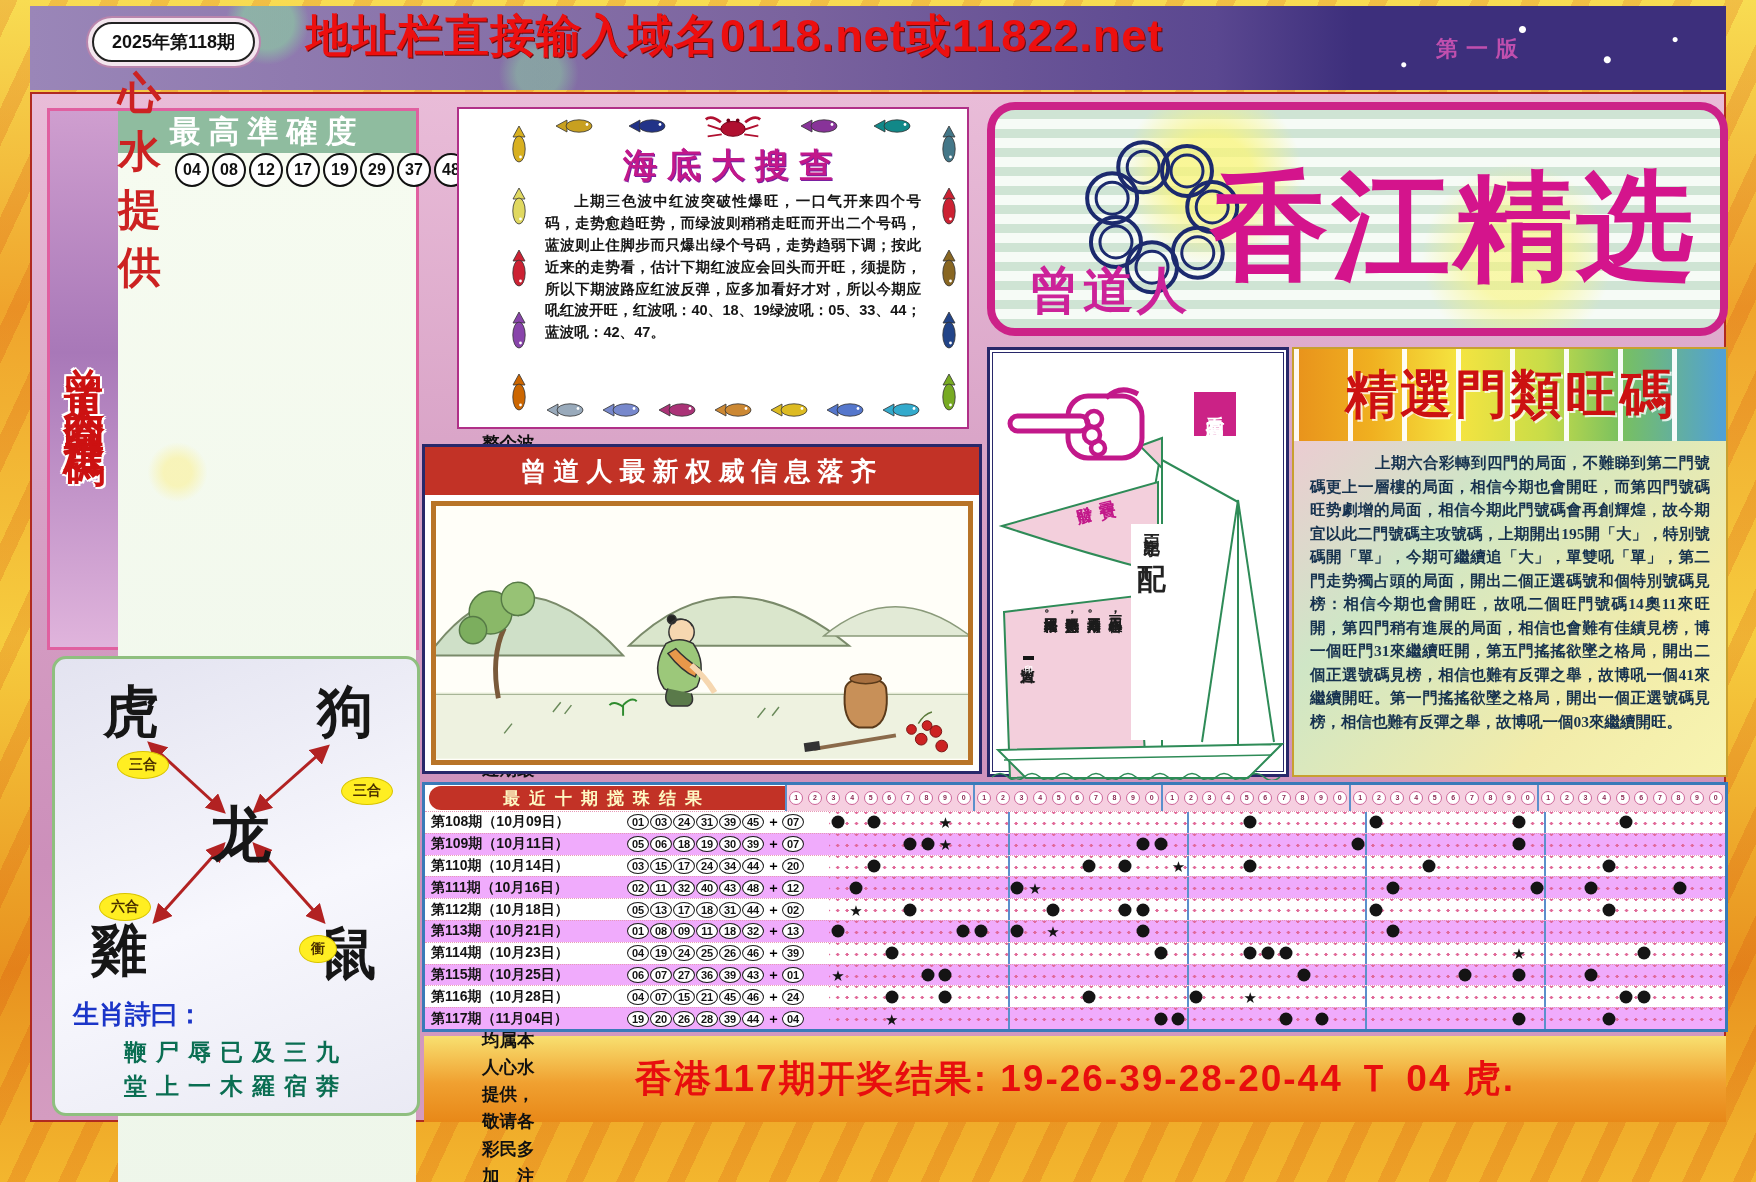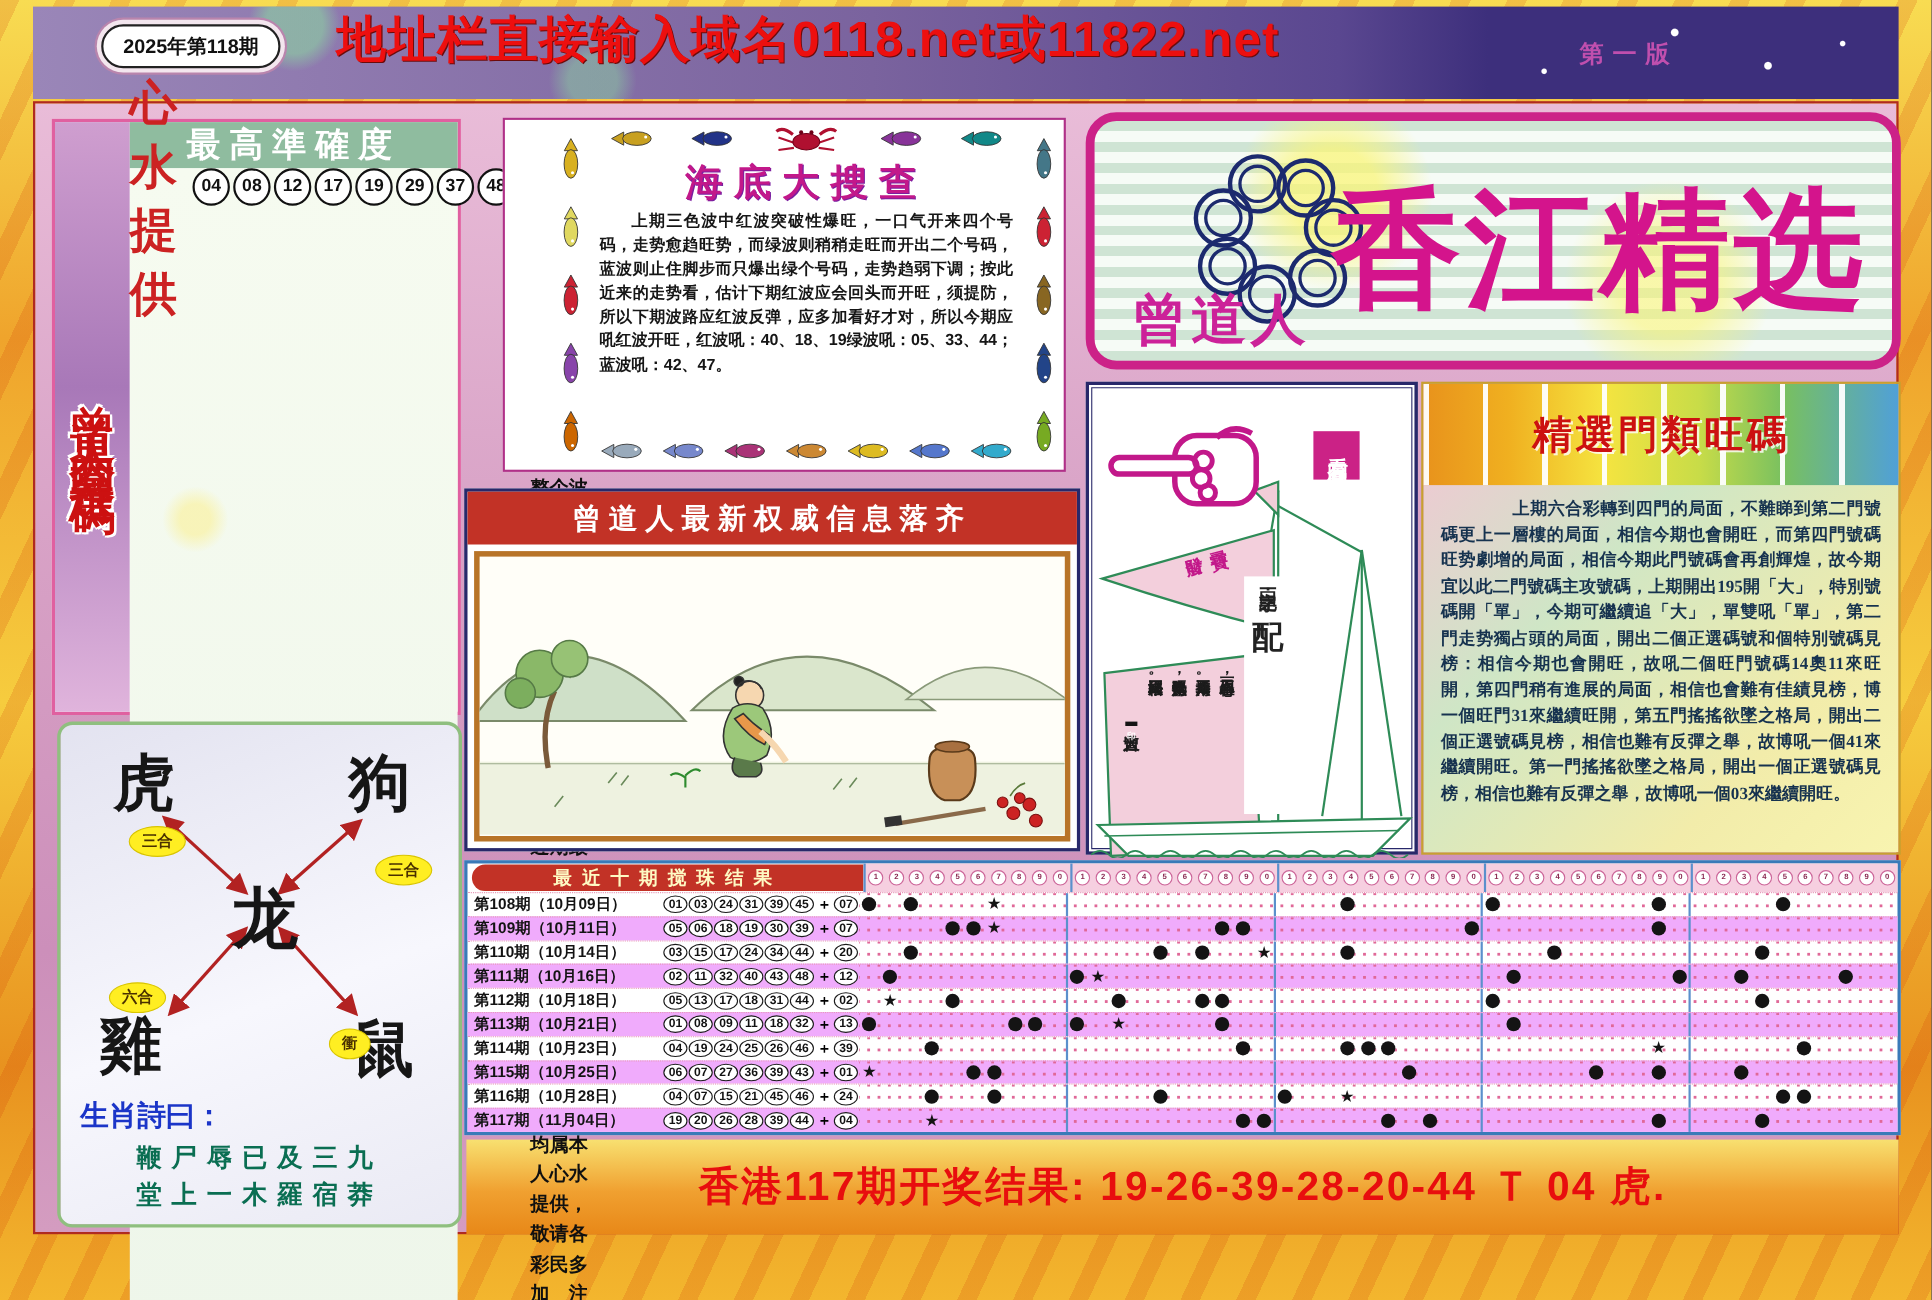--- a/index.html
+++ b/index.html
@@ -134,39 +134,39 @@
   .seal{background:#151515;color:#fff;font-size:8px;padding:2px 1px;letter-spacing:0;}
 
   
   .hot{position:absolute;left:1260px;top:253px;width:436px;height:430px;box-sizing:border-box;
     border:2px solid #c8a030;overflow:hidden;
     background:linear-gradient(135deg,#f6c2d6 0%,#cfe6c6 38%,#f2ecaa 75%,#f8f4b0 100%);}
   .hot-header{height:92px;display:flex;align-items:center;justify-content:center;
     background:
       repeating-linear-gradient(90deg, rgba(255,255,255,.95) 0 5px, rgba(255,255,255,0) 5px 54px),
       linear-gradient(90deg,#e8921c,#f0b020 18%,#f5e440 38%,#c8dc48 58%,#78c060 76%,#50a0d8 100%);}
-  .hot-title{font-size:36px;font-weight:900;color:#cc1111;letter-spacing:3px;
+  .hot-title{font-size:52px;font-weight:900;color:#cc1111;letter-spacing:3px;
     text-shadow:2px 2px 0 rgba(255,255,255,.8);}
   .hot-text{padding:10px 16px 0;font-size:15.5px;font-weight:700;line-height:1.52;
     color:#16324f;text-align:justify;text-indent:4.2em;}
 
   
   .res{position:absolute;left:390px;top:688px;width:1306px;height:250px;box-sizing:border-box;
     border:3px solid #3a7ab8;background:#fff;display:flex;flex-direction:column;}
   .res-head{height:26px;display:flex;align-items:stretch;}
   .res-title{width:356px;background:#c23226;border-radius:14px 0 0 14px;margin:1px 0 1px 4px;
     color:#fef9c3;font-size:17px;font-weight:800;letter-spacing:9px;
     display:flex;align-items:center;justify-content:center;}
   .m-head{flex:1;display:flex;background:#f6cfe0;}
   .m-group{width:20%;display:flex;align-items:center;justify-content:space-around;
     border-left:2px solid #5b90cc;box-sizing:border-box;}
   .m-group span{width:12px;height:12px;border-radius:50%;border:1px solid #cc6699;background:#fff;
     color:#8a2a52;font-size:7px;line-height:11px;text-align:center;font-weight:700;}
   .res-body{flex:1;display:flex;flex-direction:column;}
-  .res-row{flex:1;display:flex;align-items:center;border-top:1px dotted #e79ab8;}
+  .res-row{flex:1;display:flex;align-items:center;border-top:1px dotted #e79ab8;gap:24px;}
   .res-row.alt{background:#f0abfc;}
   .res-label{width:172px;padding-left:6px;font-size:14px;font-weight:800;color:#131313;white-space:nowrap;}
   .res-nums{width:178px;display:flex;align-items:center;}
   .ball{width:22px;height:16px;border:1.5px solid #1a1a1a;border-radius:50%;background:#fff;
     font-size:11px;line-height:15px;font-weight:700;color:#111;text-align:center;
     box-sizing:border-box;margin-right:1px;flex:none;}
   .plus{font-size:13px;font-weight:800;margin:0 2px;}
   .res-matrix{flex:1;align-self:stretch;position:relative;
     background-image:
       linear-gradient(#5b90cc,#5b90cc),linear-gradient(#5b90cc,#5b90cc),

